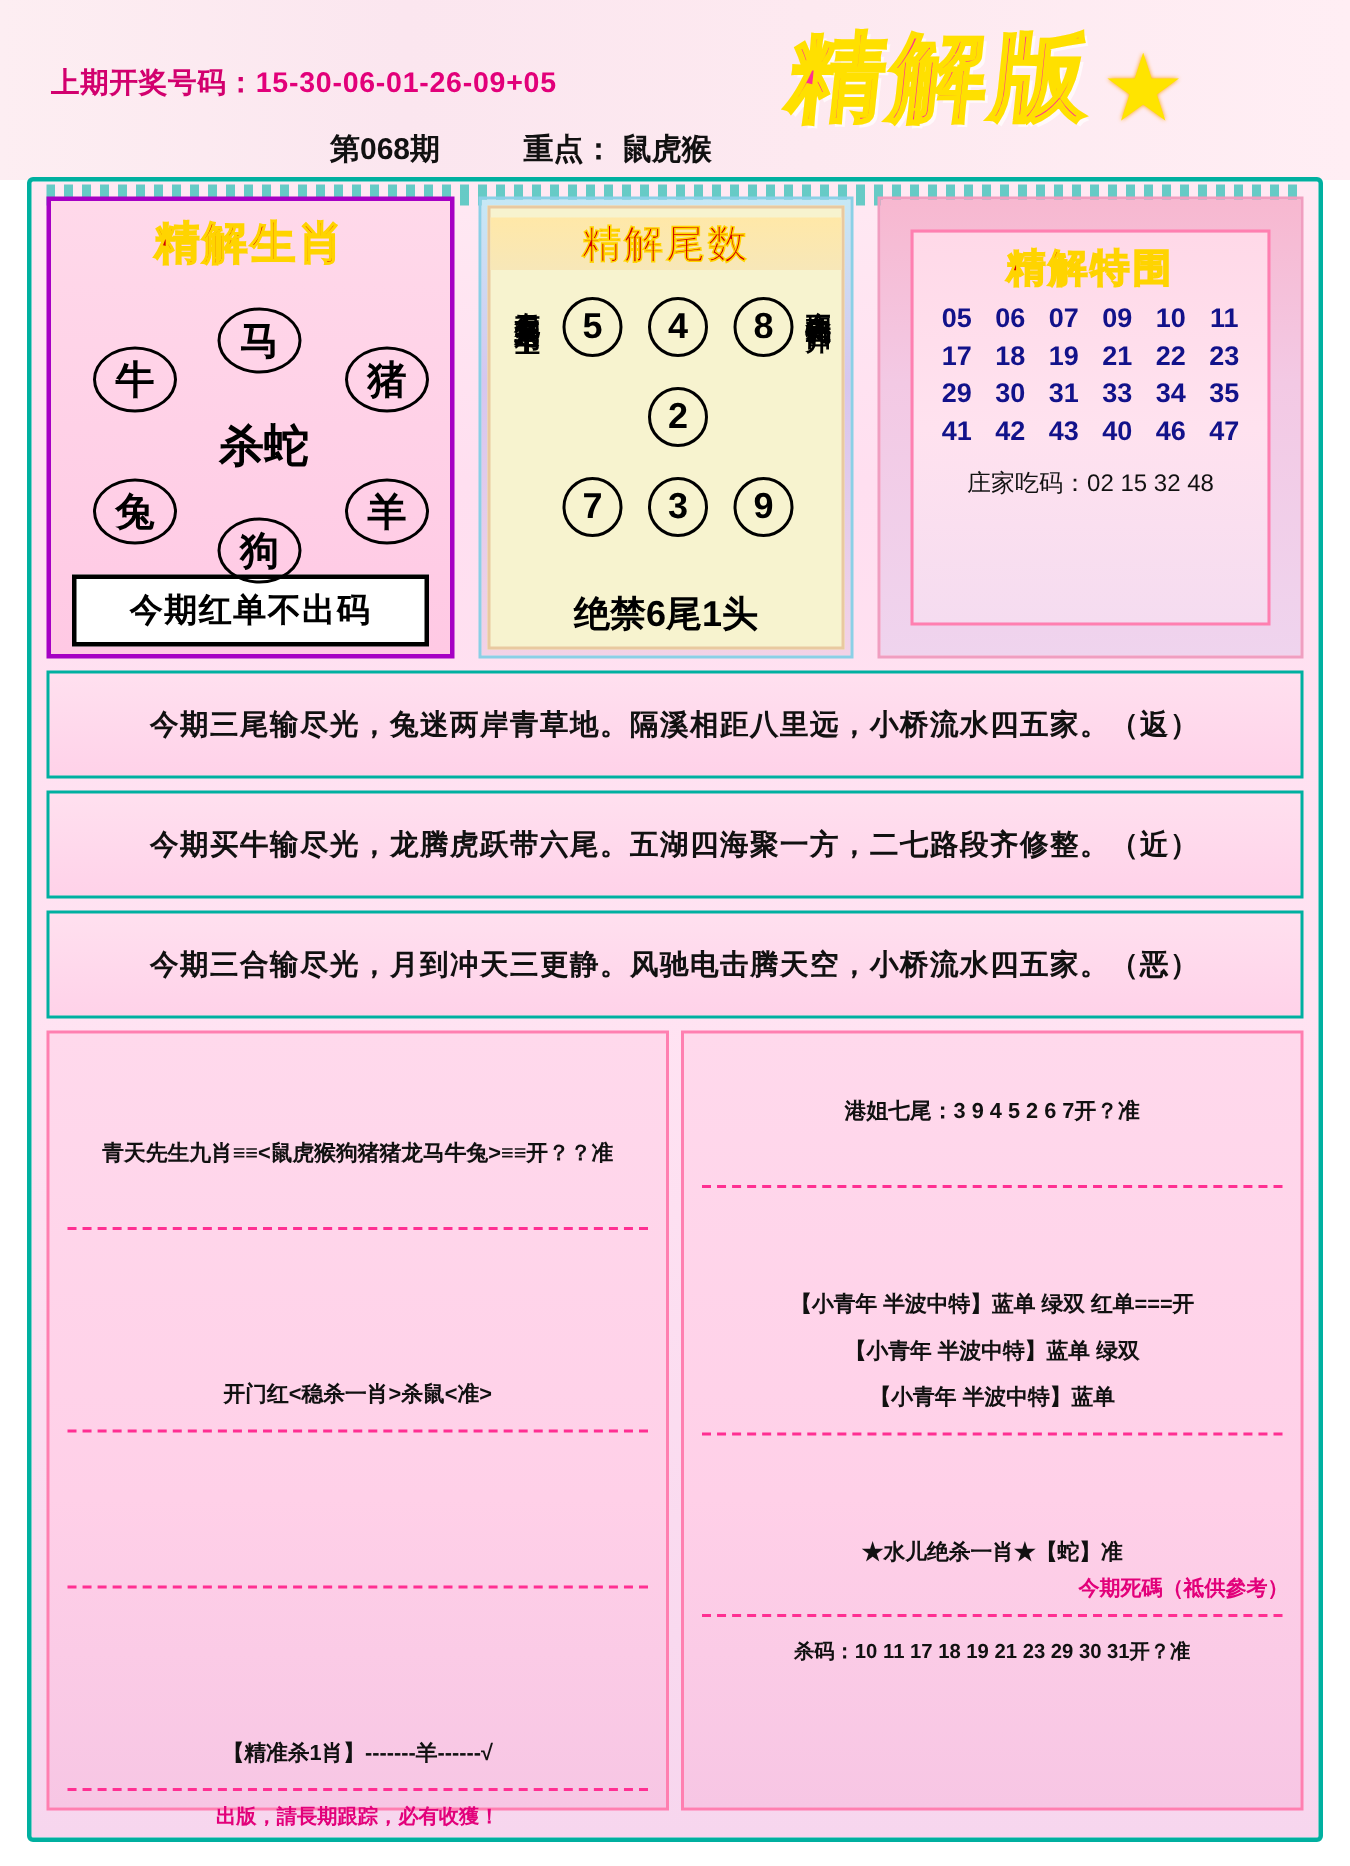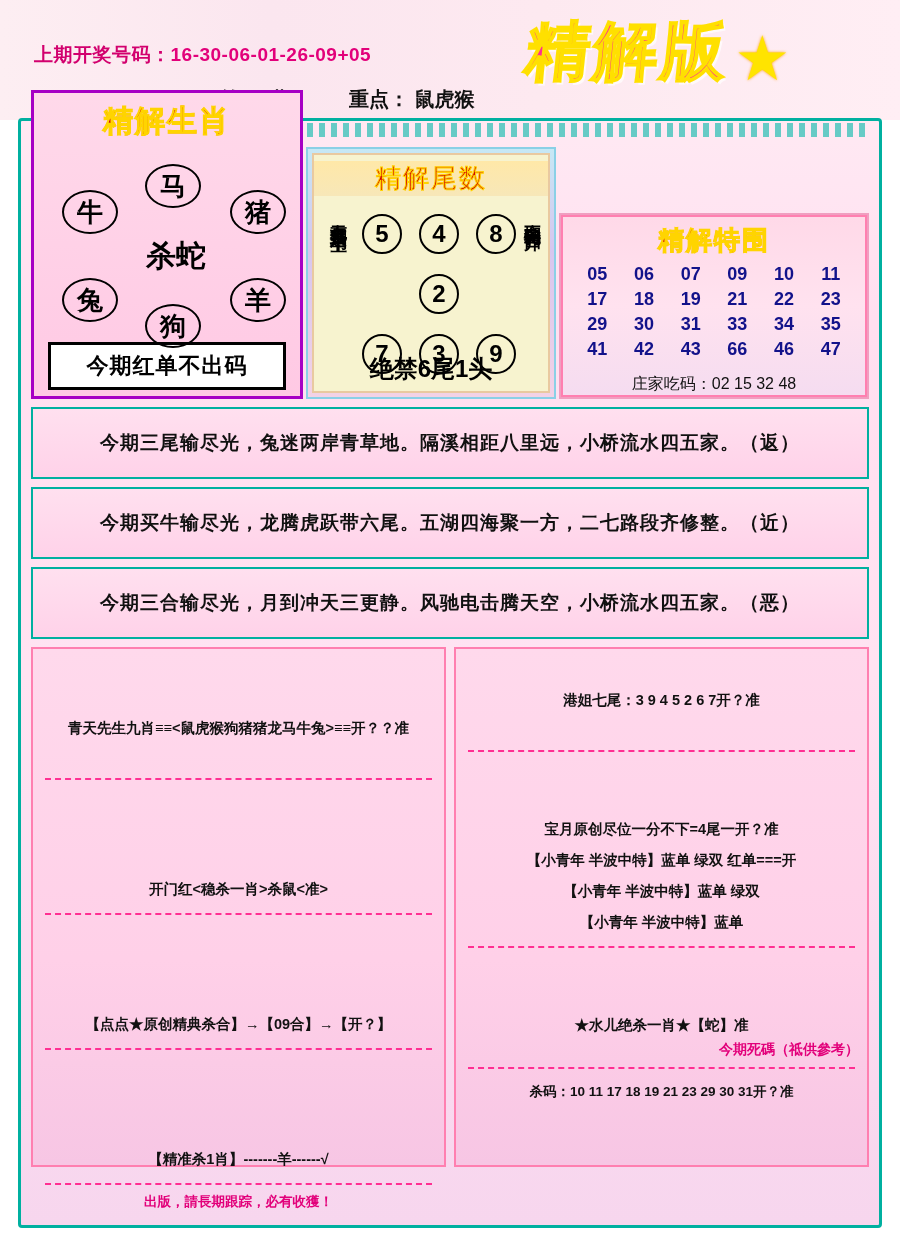--- a/index.html
+++ b/index.html
@@ -56,21 +56,21 @@
     border-radius: 4px;
     padding: 10px;
   }
   .wave-top {
     position:absolute; left:10px; right:10px; top:2px; height:14px;
     background: repeating-linear-gradient(90deg,#00b7a8 0 6px, transparent 6px 12px);
     opacity:.6;
   }
 
   
-  .panels { display:flex; gap:3px; height: 268px; align-items: flex-end; }
+  .panels { display:flex; gap:16px; height: 308px; }
 
   .panel { position:relative; }
 
   
   .p1 {
     width: 272px;
     background: linear-gradient(180deg,#ffd9ea,#ffc9e4);
     border: 3px solid #a600c4;
     padding: 6px;
   }
@@ -139,21 +139,21 @@
   .p2-bottom {
     position:absolute; bottom:6px; left:0; right:0; text-align:center;
     font-size:24px; font-weight:bold;
   }
 
   
   .p3 {
     flex:1;
     background: linear-gradient(180deg,#f7b8d0,#f3c9e4 40%,#efd4ee 100%);
     border:2px solid #f09ec0;
-    padding:0;
+    padding:20px;
   }
   .p3-inner{
     height:100%;
     background: linear-gradient(180deg,#ffd9e8,#ffe2ef 50%,#f5dcf0);
     border:2px solid #ff7fb0;
   }
   .p3-title {
     text-align:center; font-size:26px; font-weight:bold; color:#d00000;
     -webkit-text-stroke:1px #ffd400; margin:6px 0 2px; letter-spacing:2px;
     font-family:"DejaVu Sans", sans-serif;
@@ -197,21 +197,21 @@
   .spacer-md { height: 54px; }
   .spacer-lg { height: 86px; }
   .footer-note { text-align:center; font-size:13.5px; font-weight:bold; color:#e2007a; }
   .deadcode-title { text-align:right; font-size:14px; font-weight:bold; color:#e2007a; }
 </style>
 </head>
 <body>
 
 <div class="top-header">
   <div class="prev-draw">
-    <span>上期开奖号码：</span><span class="nums">16-30-06-01-26-09+05</span>
+    <span>上期开奖号码：</span><span class="nums">15-30-06-01-26-09+05</span>
   </div>
   <div class="issue-row">
     <span class="issue">第068期</span>
     <span class="focus-label">重点：</span>
     <span class="focus-val">鼠虎猴</span>
   </div>
   <div class="brand">精解版</div>
   <div class="brand-star">★</div>
 </div>
 
@@ -272,21 +272,21 @@
           <div>23</div>
           <div>29</div>
           <div>30</div>
           <div>31</div>
           <div>33</div>
           <div>34</div>
           <div>35</div>
           <div>41</div>
           <div>42</div>
           <div>43</div>
-          <div>66</div>
+          <div>40</div>
           <div>46</div>
           <div>47</div>
         </div>
         <div class="banker">
           <span>庄家吃码：</span><span>02  15  32  48</span>
         </div>
       </div>
     </div>
   </div>
 
@@ -304,35 +304,33 @@
 
     <div class="col">
       <div class="spacer-md"></div>
       <div class="line">青天先生九肖≡≡&lt;鼠虎猴狗猪猪龙马牛兔&gt;≡≡开？？准</div>
       <div class="spacer-sm"></div>
       <div class="dash"></div>
       <div class="spacer-lg"></div>
       <div class="line">开门红&lt;稳杀一肖&gt;杀鼠&lt;准&gt;</div>
       <div class="dash"></div>
       <div class="spacer-lg"></div>
-      <div class="line">【点点★原创精典杀合】→【09合】→【开？】</div>
       <div class="dash"></div>
       <div class="spacer-lg"></div>
       <div class="line">【精准杀1肖】-------羊------√</div>
       <div class="dash"></div>
       <div class="footer-note">出版，請長期跟踪，必有收獲！</div>
     </div>
 
     <div class="col">
       <div class="spacer-sm"></div>
       <div class="line">港姐七尾：3 9 4 5 2 6 7开？准</div>
       <div class="spacer-sm"></div>
       <div class="dash"></div>
       <div class="spacer-md"></div>
-      <div class="line">宝月原创尽位一分不下=4尾一开？准</div>
       <div class="line">【小青年 半波中特】蓝单 绿双 红单===开</div>
       <div class="line">【小青年 半波中特】蓝单 绿双</div>
       <div class="line">【小青年 半波中特】蓝单</div>
       <div class="dash"></div>
       <div class="spacer-md"></div>
       <div class="line">★水儿绝杀一肖★【蛇】准</div>
       <div class="deadcode-title">今期死碼（祗供參考）</div>
       <div class="dash"></div>
       <div class="line small">
         <span>杀码：</span><span>10  11  17  18  19  21  23  29  30  31开？准</span>

